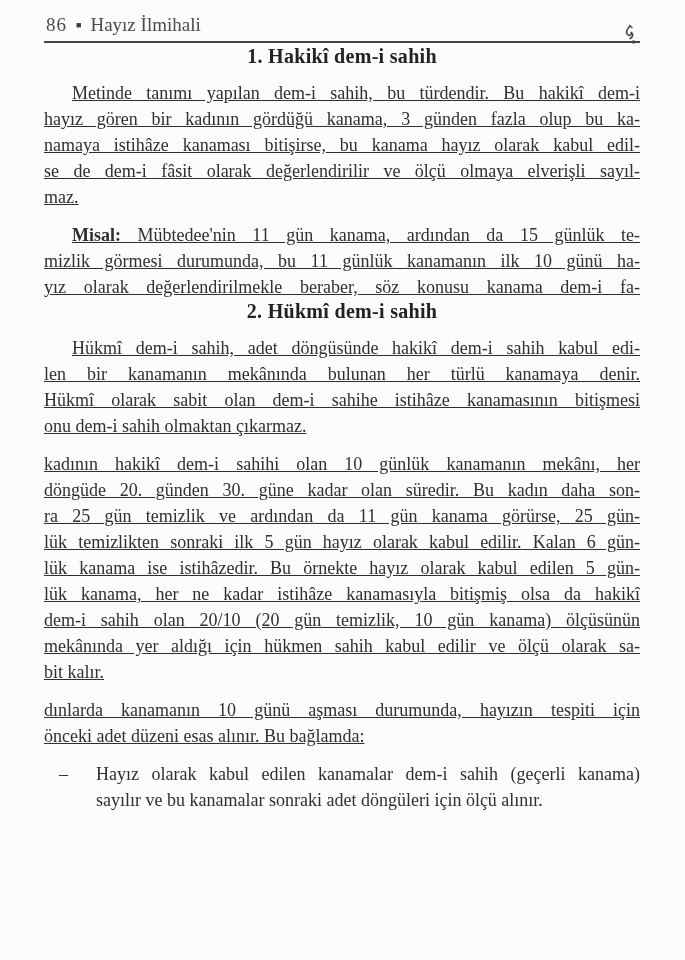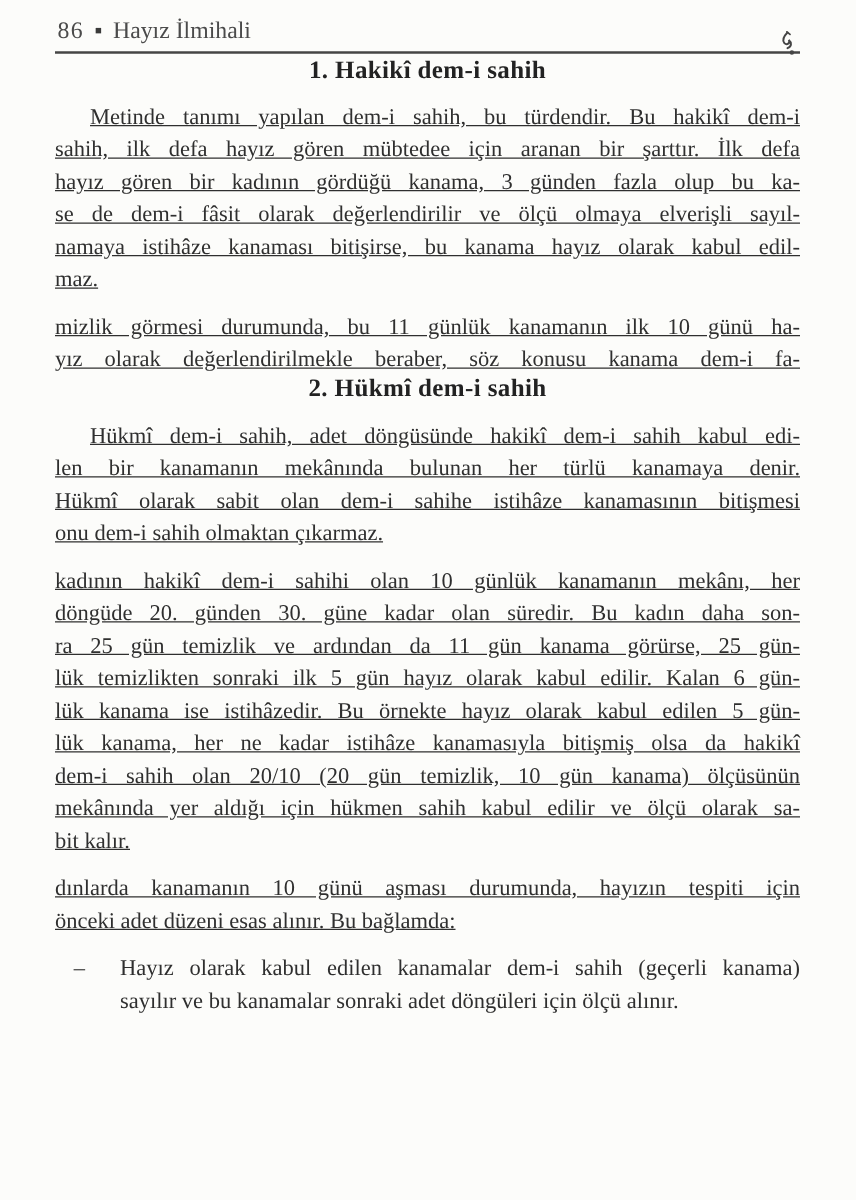--- a/index.html
+++ b/index.html
@@ -90,27 +90,27 @@
       <path d="M10 3 C 7 6 5.5 9 7.5 11.5 C 9.5 13.5 12.5 11.5 11 9 C 13.5 11 13.5 14 10 15.5" fill="none" stroke="#454545" stroke-width="1.6" stroke-linecap="round"></path>
       <path d="M9.5 2.5 L 12 4.5" fill="none" stroke="#454545" stroke-width="1.4" stroke-linecap="round"></path>
       <circle cx="13.5" cy="19" r="1.8" fill="#454545"></circle>
     </svg>
   </div>
 
   <main>
       <h2 class="section-heading">1. Hakikî dem-i sahih</h2>
       <div class="paragraph">
         <div class="line first">Metinde tanımı yapılan dem-i sahih, bu türdendir. Bu hakikî dem-i</div>
-        <div class="line">sahih, ilk defa hayız gören mübtedee için aranan bir şarttır. İlk defa</div>
         <div class="line">hayız gören bir kadının gördüğü kanama, 3 günden fazla olup bu ka-</div>
+        <div class="line">namaya istihâze kanaması bitişirse, bu kanama hayız olarak kabul edil-</div>
         <div class="line">se de dem-i fâsit olarak değerlendirilir ve ölçü olmaya elverişli sayıl-</div>
-        <div class="line">namaya istihâze kanaması bitişirse, bu kanama hayız olarak kabul edil-</div>
         <div class="line last">maz.</div>
       </div>
       <div class="paragraph">
+        <div class="line first"><b class="lead">Misal:</b> <span>Mübtedee'nin 11 gün kanama, ardından da 15 günlük te-</span></div>
         <div class="line">mizlik görmesi durumunda, bu 11 günlük kanamanın ilk 10 günü ha-</div>
         <div class="line">yız olarak değerlendirilmekle beraber, söz konusu kanama dem-i fa-</div>
       </div>
       <h2 class="section-heading">2. Hükmî dem-i sahih</h2>
       <div class="paragraph">
         <div class="line first">Hükmî dem-i sahih, adet döngüsünde hakikî dem-i sahih kabul edi-</div>
         <div class="line">len bir kanamanın mekânında bulunan her türlü kanamaya denir.</div>
         <div class="line">Hükmî olarak sabit olan dem-i sahihe istihâze kanamasının bitişmesi</div>
         <div class="line last">onu dem-i sahih olmaktan çıkarmaz.</div>
       </div>

